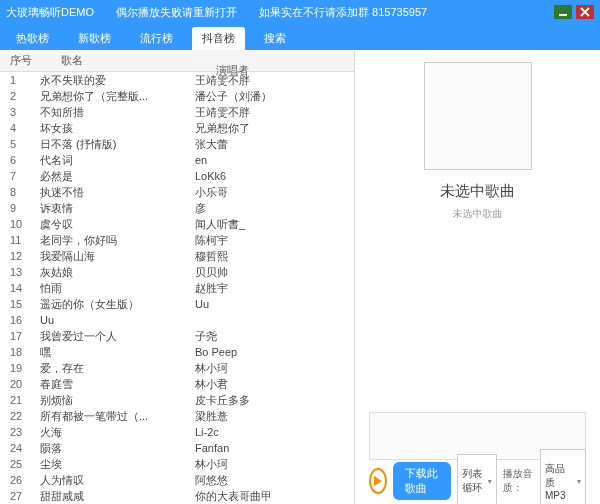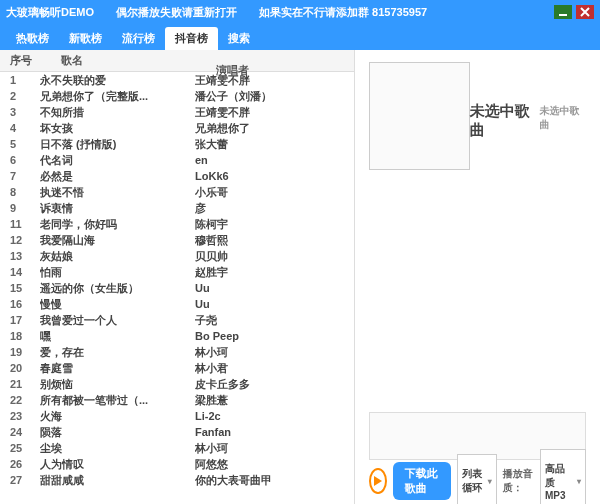--- a/index.html
+++ b/index.html
@@ -1,40 +1,40 @@
 <!DOCTYPE html>
 <html><head>
 <meta charset="utf-8">
 <style>
 * { margin: 0; padding: 0; box-sizing: border-box; font-family: "Microsoft YaHei", sans-serif; }
 body { background: #f0f0f0; width: 600px; height: 504px; overflow: hidden; }
-.window { width: 600px; height: 504px; background: #4c1d95; display: flex; flex-direction: column; font-weight: bold; }
+.window { width: 600px; height: 504px; background: #4c1d95; display: flex; flex-direction: column; }
 .titlebar { background: #3399ff; color: #fff; height: 24px; display: flex; align-items: center; padding: 0 6px; font-size: 11px; }
 .titlebar .title { flex: 1; white-space: nowrap; overflow: hidden; }
 .titlebar .winbtns { display: flex; gap: 4px; }
 .winbtn { width: 18px; height: 14px; display: flex; align-items: center; justify-content: center; cursor: pointer; }
 .winbtn.min { background: #2a7a2a; }
 .winbtn.close { background: #c03030; }
 .winbtn svg { width: 10px; height: 10px; }
-.tabbar { background: #3399ff; height: 26px; display: flex; align-items: flex-end; padding-left: 6px; gap: 0; }
+.tabbar { background: #3399ff; height: 26px; display: flex; align-items: flex-end; padding-left: 6px; gap: 9px; }
 .tab { font-size: 11px; color: #fff; padding: 4px 10px; cursor: pointer; border-radius: 3px 3px 0 0; }
 .tab.active { background: #fff; color: #333; }
 .content { flex: 1; display: flex; background: #fff; overflow: hidden; }
 .left { width: 355px; display: flex; flex-direction: column; border-right: 1px solid #ddd; }
 .thead { display: flex; background: #f5f5f5; border-bottom: 1px solid #ddd; font-size: 11px; color: #555; height: 22px; align-items: center; }
 .thead .col1 { width: 61px; padding-left: 10px; }
 .thead .col2 { width: 155px; }
 .thead .col3 { flex: 1; margin-top: 20px; }
 .tbody { flex: 1; overflow-y: auto; }
 .row { display: flex; font-size: 11px; color: #444; height: 16px; align-items: center; }
 .row .col1 { width: 40px; padding-left: 10px; color: #666; }
 .row .col2 { width: 155px; white-space: nowrap; overflow: hidden; text-overflow: ellipsis; }
 .row .col3 { flex: 1; white-space: nowrap; overflow: hidden; text-overflow: ellipsis; }
 .right { flex: 1; display: flex; flex-direction: column; padding: 10px 14px 8px 14px; }
-.cover-area { display: flex; flex-direction: row; align-items: center; }
+.cover-area { display: flex; flex-direction: column; align-items: center; }
 .cover { width: 108px; height: 108px; border: 1px solid #ccc; background: #fafafa; margin-top: 2px; }
 .song-title { font-size: 15px; color: #444; margin-top: 12px; }
 .song-sub { font-size: 10px; color: #999; margin-top: 6px; }
 .spacer { flex: 1; }
 .lyric-box { height: 48px; border: 1px solid #ddd; background: #fafafa; margin-bottom: 6px; }
 .controls { display: flex; align-items: center; gap: 6px; height: 30px; }
 .playbtn { width: 26px; height: 26px; border: 2px solid #ff8a00; border-radius: 50%; display: flex; align-items: center; justify-content: center; cursor: pointer; }
 .playbtn svg { width: 10px; height: 10px; fill: #ff8a00; }
 .dlbtn { background: #3399ff; color: #fff; font-size: 11px; padding: 4px 12px; border-radius: 6px; cursor: pointer; }
 .sel { font-size: 10px; border: 1px solid #ccc; padding: 12px 4px; background: #fff; color: #444; cursor: pointer; display: flex; align-items: center; gap: 3px; }
@@ -117,20 +117,25 @@
             <div class="col1">8</div>
             <div class="col2">执迷不悟</div>
             <div class="col3">小乐哥</div>
           </div>
           <div class="row">
             <div class="col1">9</div>
             <div class="col2">诉衷情</div>
             <div class="col3">彦</div>
           </div>
           <div class="row">
+            <div class="col1">10</div>
+            <div class="col2">虞兮叹</div>
+            <div class="col3">闻人听書_</div>
+          </div>
+          <div class="row">
             <div class="col1">11</div>
             <div class="col2">老同学，你好吗</div>
             <div class="col3">陈柯宇</div>
           </div>
           <div class="row">
             <div class="col1">12</div>
             <div class="col2">我爱隔山海</div>
             <div class="col3">穆哲熙</div>
           </div>
           <div class="row">
@@ -143,21 +148,20 @@
             <div class="col2">怕雨</div>
             <div class="col3">赵胜宇</div>
           </div>
           <div class="row">
             <div class="col1">15</div>
             <div class="col2">遥远的你（女生版）</div>
             <div class="col3">Uu</div>
           </div>
           <div class="row">
             <div class="col1">16</div>
-            <div class="col2">慢慢</div>
             <div class="col3">Uu</div>
           </div>
           <div class="row">
             <div class="col1">17</div>
             <div class="col2">我曾爱过一个人</div>
             <div class="col3">子尧</div>
           </div>
           <div class="row">
             <div class="col1">18</div>
             <div class="col2">嘿</div>

